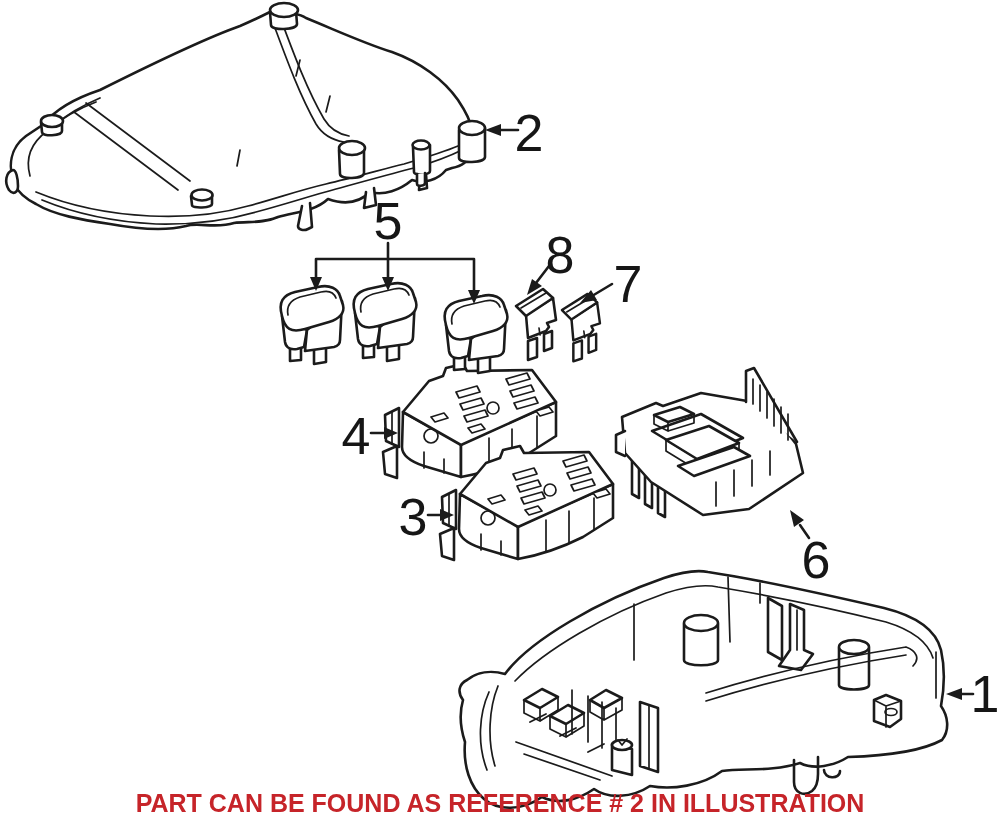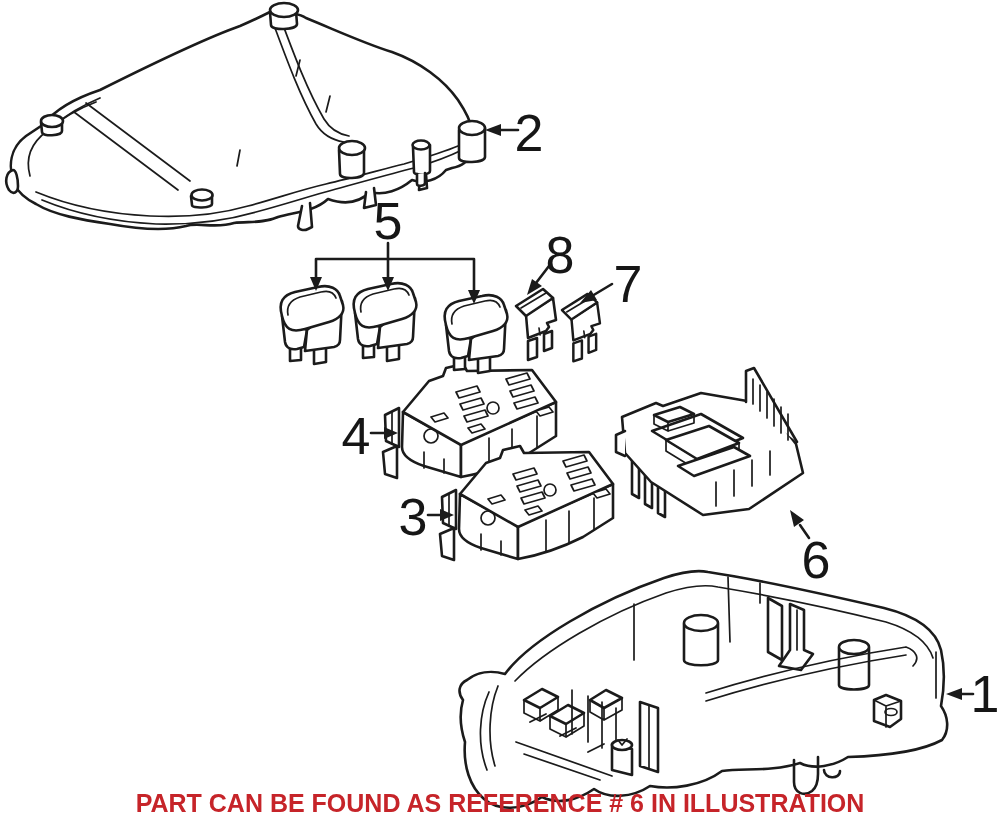--- a/index.html
+++ b/index.html
@@ -194,15 +194,15 @@
 
   <div class="lbl" style="left:529px;top:133px">2</div>
   <div class="lbl" style="left:388px;top:221px">5</div>
   <div class="lbl" style="left:560px;top:255px">8</div>
   <div class="lbl" style="left:628px;top:284px">7</div>
   <div class="lbl" style="left:356px;top:436px">4</div>
   <div class="lbl" style="left:413px;top:517px">3</div>
   <div class="lbl" style="left:816px;top:560px">6</div>
   <div class="lbl" style="left:985px;top:694px">1</div>
 
-  <div class="caption" style="color: rgb(198, 36, 41);">PART CAN BE FOUND AS REFERENCE # 6 IN ILLUSTRATION</div>
+  <div class="caption" style="color: rgb(198, 36, 41);">PART CAN BE FOUND AS REFERENCE # 2 IN ILLUSTRATION</div>
 
 </div>
 
 </body></html>

